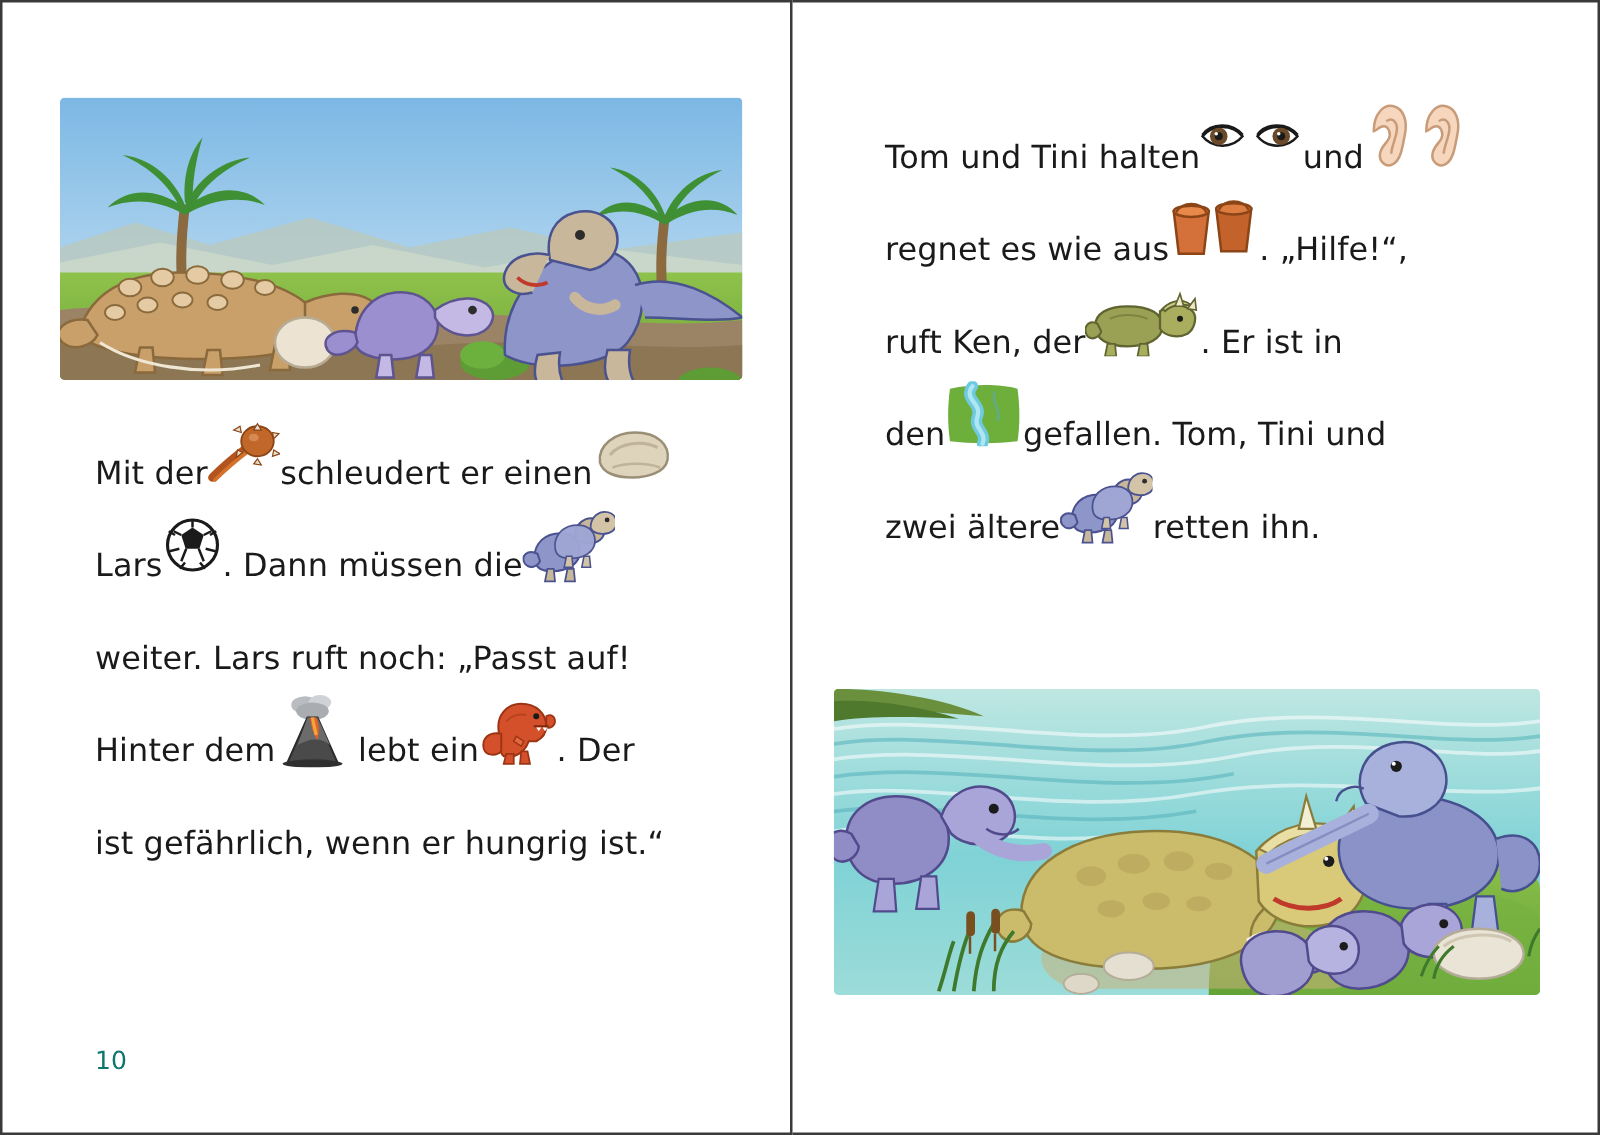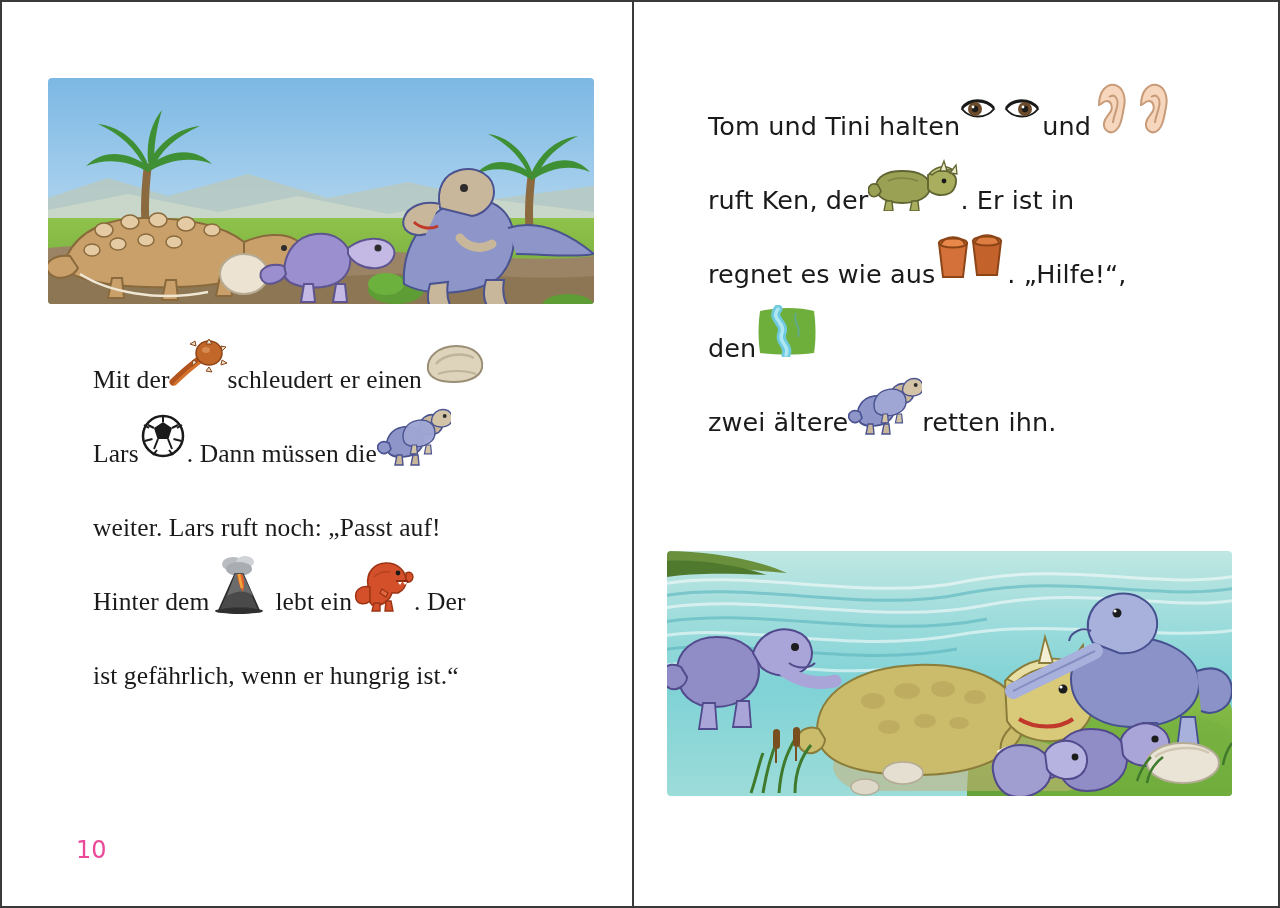--- a/index.html
+++ b/index.html
@@ -86,22 +86,22 @@
 
   
   .illus {
     position: absolute;
     border-radius: 4px;
     overflow: hidden;
   }
 
   .page-number {
     position: absolute;
-    font-size: 24px;
-    color: #ec4899;
+    font-size: 20px;
+    color: #0f766e;
   }
 
   
   .ico { display:block; }
 </style>
 </head>
 <body>
 
 <div class="spread">
 
@@ -203,21 +203,21 @@
           <path d="M460,150 C492,140 524,158 546,176 C524,180 496,176 468,176" fill="#8d95c9" stroke="#4a5290" stroke-width="2"></path>
           <g fill="#c8b79a" stroke="#4a5290" stroke-width="2">
             <path d="M382,206 C378,220 380,230 388,234 l18,0 c-6,-8 -8,-18 -6,-30 Z"></path>
             <path d="M438,202 C434,216 436,228 444,232 l18,0 c-6,-8 -8,-18 -6,-30 Z"></path>
           </g>
           <path d="M412,160 C420,170 434,172 444,166" stroke="#c8b79a" stroke-width="9" stroke-linecap="round" fill="none"></path>
         </g>
       </svg>
     </div>
 
-    <div class="text-block" style="left:93px; top:325px; width:540px;font-family:Liberation Serif, serif;">
+    <div class="text-block" style="left:76px; top:325px; width:540px;">
 
       <div class="line">
         <span class="t">Mit der </span>
         <span class="rebus" style="width:58px;height:48px;">
           <svg class="ico" width="58" height="48" viewBox="0 0 58 48">
             <path d="M4,44 C14,34 24,26 32,20" stroke="#b3541e" stroke-width="7" stroke-linecap="round" fill="none"></path>
             <path d="M6,46 C16,36 26,28 34,22" stroke="#d4712b" stroke-width="3" stroke-linecap="round" fill="none"></path>
             <ellipse cx="40" cy="15" rx="13" ry="12" fill="#c2672a" stroke="#8c4516" stroke-width="1.5"></ellipse>
             <g fill="#e7e0cf" stroke="#8c4516" stroke-width="1">
               <path d="M40,1 l3,5 l-6,0 Z"></path>
@@ -359,67 +359,68 @@
             <g transform="translate(42,0)">
               <path d="M8,24 C8,10 16,2 24,4 C32,6 35,16 33,26 C31,36 30,46 24,50 C18,54 12,48 13,42 C14,36 18,34 20,30 C22,26 20,20 16,20 C12,20 10,24 8,24 Z" fill="#f6d7bd" stroke="#c89b79" stroke-width="2"></path>
               <path d="M18,16 C24,12 28,18 26,26 C24,34 22,38 22,42" stroke="#c89b79" stroke-width="2" fill="none"></path>
             </g>
           </svg>
         </span>
       </div>
 
 
       <div class="line">
+        <span class="t">regnet es wie aus </span>
+        <span class="rebus" style="width:72px;height:52px;">
+          <svg class="ico" width="72" height="52" viewBox="0 0 72 52">
+            <g>
+              <path d="M4,12 L32,12 L28,46 L8,46 Z" fill="#d4713a" stroke="#8c4516" stroke-width="2"></path>
+              <ellipse cx="18" cy="12" rx="14" ry="4.5" fill="#e8884a" stroke="#8c4516" stroke-width="2"></ellipse>
+              <path d="M6,13 C10,4 26,4 30,13" stroke="#8c4516" stroke-width="2" fill="none"></path>
+            </g>
+            <g transform="translate(34,-2)">
+              <path d="M4,12 L32,12 L28,46 L8,46 Z" fill="#c4622c" stroke="#8c4516" stroke-width="2"></path>
+              <ellipse cx="18" cy="12" rx="14" ry="4.5" fill="#de7d41" stroke="#8c4516" stroke-width="2"></ellipse>
+              <path d="M6,13 C10,4 26,4 30,13" stroke="#8c4516" stroke-width="2" fill="none"></path>
+            </g>
+          </svg>
+        </span>
+        <span class="t">. „Hilfe!“,</span>
+      </div>
+
+      <div class="line">
         <span class="t">ruft Ken, der </span>
         <span class="rebus" style="width:92px;height:56px;">
           <svg class="ico" width="92" height="56" viewBox="0 0 92 56">
             <path d="M8,32 C8,22 18,16 34,16 C52,16 62,22 62,32 C62,42 50,48 34,48 C18,48 8,42 8,32 Z" fill="#9aa054" stroke="#5f6430" stroke-width="1.8"></path>
             <path d="M60,20 C68,14 80,14 86,20 C90,24 88,34 82,38 C74,42 64,40 60,34 Z" fill="#a8ae5e" stroke="#5f6430" stroke-width="1.8"></path>
             <path d="M62,18 C70,10 80,10 86,16 C80,14 70,14 64,20 Z" fill="#c7cd84" stroke="#5f6430" stroke-width="1.5"></path>
             <path d="M72,16 l4,-10 l3,10 Z" fill="#efe8c9" stroke="#5f6430" stroke-width="1.3"></path>
             <path d="M82,18 l6,-8 l1,9 Z" fill="#efe8c9" stroke="#5f6430" stroke-width="1.3"></path>
             <circle cx="76" cy="26" r="2.4" fill="#1a1a1a"></circle>
             <path d="M10,30 C2,26 -2,34 2,40 C6,44 12,40 13,36 Z" fill="#9aa054" stroke="#5f6430" stroke-width="1.6"></path>
             <path d="M18,46 l-2,10 h9 l-1,-10 Z" fill="#a8ae5e" stroke="#5f6430" stroke-width="1.4"></path>
             <path d="M44,46 l-2,10 h9 l-1,-10 Z" fill="#a8ae5e" stroke="#5f6430" stroke-width="1.4"></path>
             <path d="M20,26 C28,22 40,22 50,26" stroke="#7e8442" stroke-width="1.6" fill="none"></path>
           </svg>
         </span>
         <span class="t">. Er ist in</span>
       </div>
 
       <div class="line">
-        <span class="t">regnet es wie aus </span>
-        <span class="rebus" style="width:72px;height:52px;">
-          <svg class="ico" width="72" height="52" viewBox="0 0 72 52">
-            <g>
-              <path d="M4,12 L32,12 L28,46 L8,46 Z" fill="#d4713a" stroke="#8c4516" stroke-width="2"></path>
-              <ellipse cx="18" cy="12" rx="14" ry="4.5" fill="#e8884a" stroke="#8c4516" stroke-width="2"></ellipse>
-              <path d="M6,13 C10,4 26,4 30,13" stroke="#8c4516" stroke-width="2" fill="none"></path>
-            </g>
-            <g transform="translate(34,-2)">
-              <path d="M4,12 L32,12 L28,46 L8,46 Z" fill="#c4622c" stroke="#8c4516" stroke-width="2"></path>
-              <ellipse cx="18" cy="12" rx="14" ry="4.5" fill="#de7d41" stroke="#8c4516" stroke-width="2"></ellipse>
-              <path d="M6,13 C10,4 26,4 30,13" stroke="#8c4516" stroke-width="2" fill="none"></path>
-            </g>
-          </svg>
-        </span>
-        <span class="t">. „Hilfe!“,</span>
-      </div>
-
-      <div class="line">
         <span class="t">den </span>
         <span class="rebus" style="width:62px;height:52px;">
           <svg class="ico" width="62" height="52" viewBox="0 0 62 52">
             <path d="M4,6 C22,2 44,2 58,6 C60,20 60,36 58,48 C42,50 20,50 4,48 C2,34 2,20 4,6 Z" fill="#6eaf3c"></path>
             <path d="M22,4 C14,14 30,18 26,28 C22,38 34,40 30,50" stroke="#6fc9df" stroke-width="9" fill="none" stroke-linecap="round"></path>
             <path d="M22,4 C14,14 30,18 26,28 C22,38 34,40 30,50" stroke="#aee6f2" stroke-width="3.5" fill="none" stroke-linecap="round"></path>
             <path d="M40,8 C36,18 46,22 42,32" stroke="#5aa8c6" stroke-width="2" fill="none" opacity="0.55"></path>
           </svg>
         </span>
+        <span class="t"> gefallen. Tom, Tini und</span>
       </div>
 
       <div class="line">
         <span class="t">zwei ältere </span>
         <span class="rebus" style="width:74px;height:62px;">
           <svg class="ico" width="74" height="62" viewBox="0 0 74 62">
             <g>
               <path d="M10,44 C8,34 14,24 26,22 C38,20 46,26 46,36 C46,46 36,52 24,52 C16,52 11,50 10,44 Z" fill="#8d95c9" stroke="#4a5290" stroke-width="1.6"></path>
               <path d="M42,24 C42,14 50,8 58,10 C66,12 68,22 62,27 C57,31 48,30 44,27 Z" fill="#c8b79a" stroke="#4a5290" stroke-width="1.6"></path>
               <circle cx="57" cy="17" r="2.2" fill="#2c2c2c"></circle>

